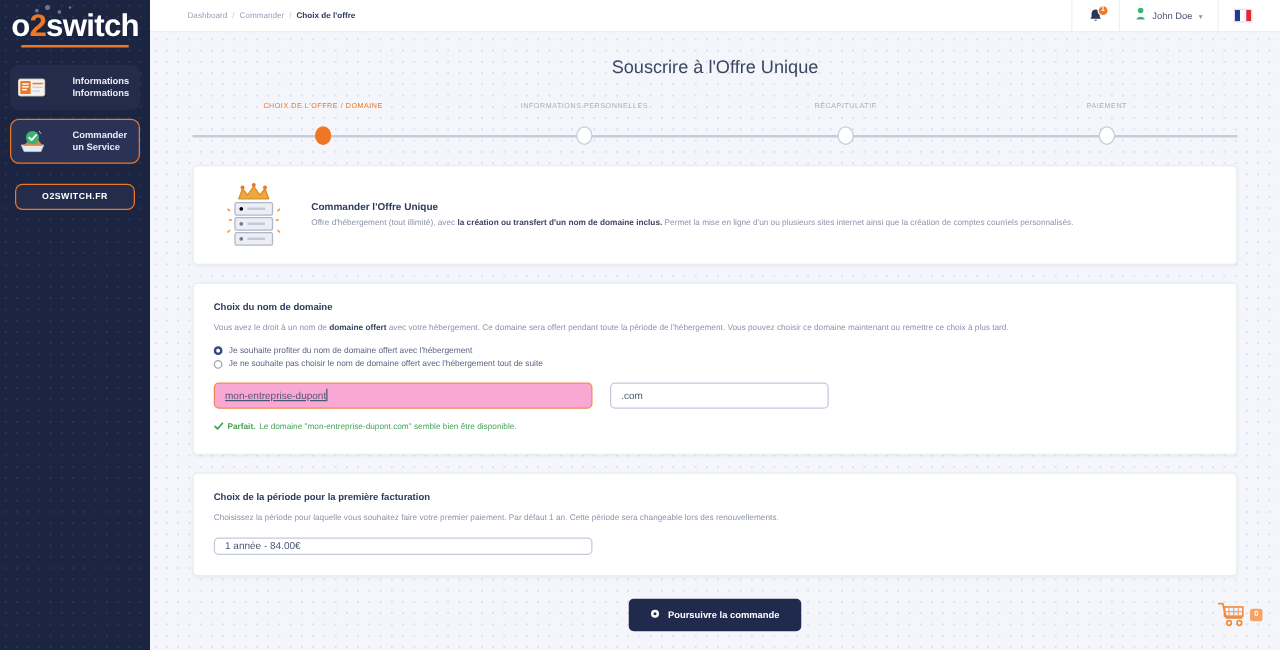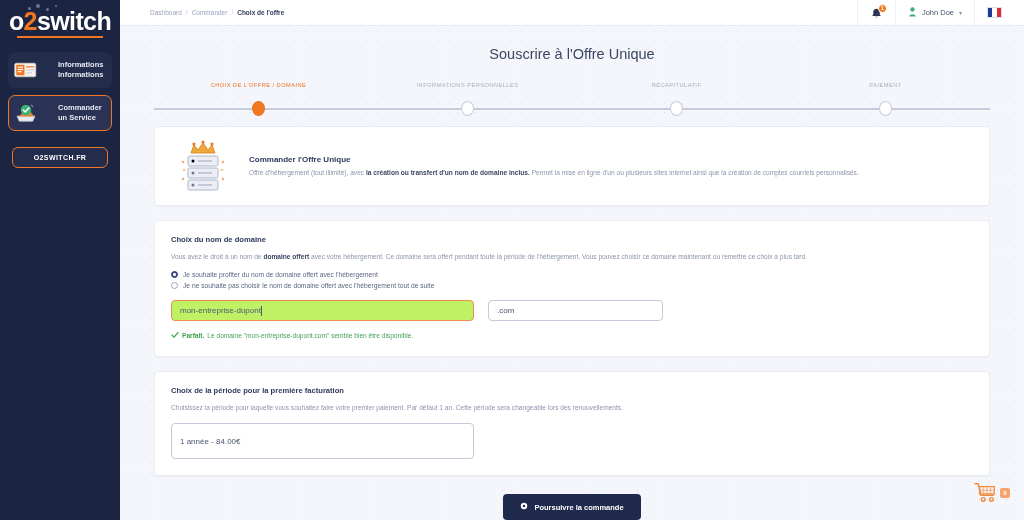--- a/index.html
+++ b/index.html
@@ -196,23 +196,24 @@
   .radio-label { font-size: 6.7px; color: #5b6party; color: #5d6party; color: #5c6682; }
 
   .domain-row {
     display: flex; gap: 14px; margin-top: 11px; align-items: center;
   }
   .domain-input {
     width: 303px; height: 21px;
     border: 1.2px solid #ef8a54; border-radius: 4px;
     font-size: 8px; color: #4d5773; padding: 0 8px;
     font-family: "Liberation Sans", sans-serif;
-    outline: none; background: #bef264;
+    outline: none; background: #f9a8d4;
     display: flex; align-items: center;
     position: relative;
+    text-decoration: underline;
   }
   .caret-bar {
     display: inline-block; width: 1px; height: 10px;
     background: #4d5773; margin-left: 0.5px;
   }
   .tld-select {
     width: 175px; height: 21px;
     border: 1px solid #c4cada; border-radius: 4px;
     font-size: 8px; color: #4d5773; padding: 0 8px;
     background: #fff; display: flex; align-items: center;
@@ -228,21 +229,21 @@
     border-top-color: #5f6a85;
   }
   .avail {
     display: flex; align-items: center; gap: 3px;
     margin-top: 10px; font-size: 6.6px; color: #3fa34d;
   }
   .avail b { font-weight: bold; }
   .avail .rest { color: #46a35a; }
 
   .period-select {
-    width: 303px; height: 36px; margin-top: 10px;
+    width: 303px; height: 14px; margin-top: 10px;
     border: 1px solid #c4cada; border-radius: 4px;
     font-size: 8px; color: #4d5773; padding: 0 8px;
     background: #fff; display: flex; align-items: center;
     position: relative;
   }
 
   
   .submit-wrap { display: flex; justify-content: center; margin-top: 18px; }
   .submit-btn {
     background: #1f2a4d; color: #ffffff;

